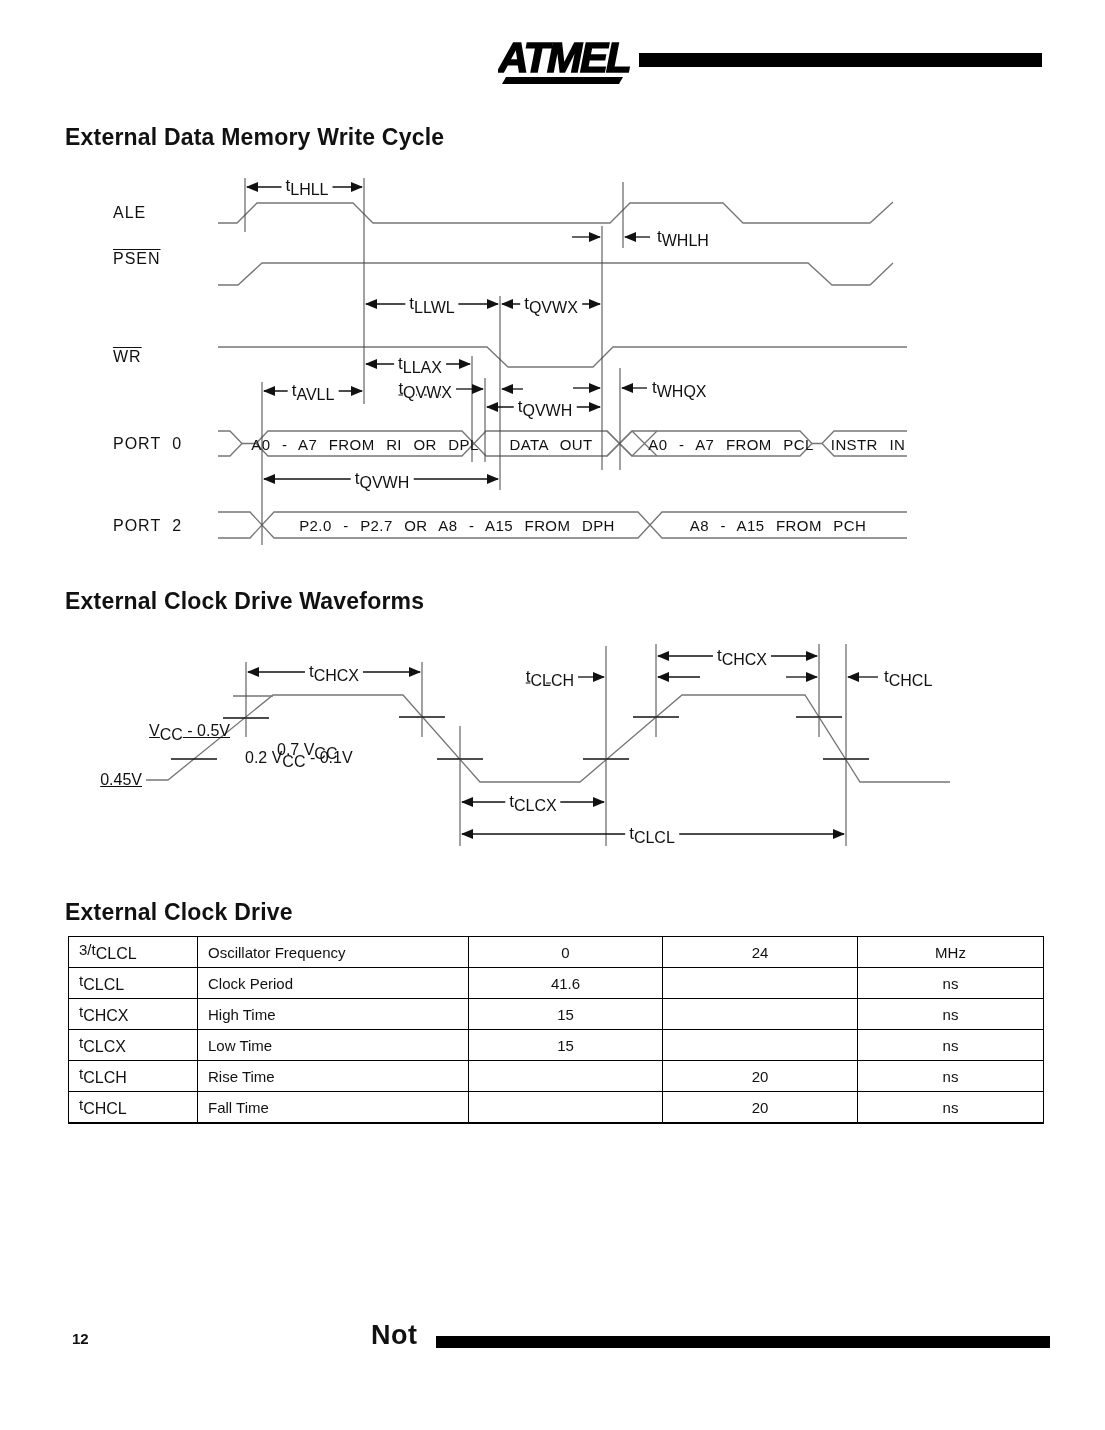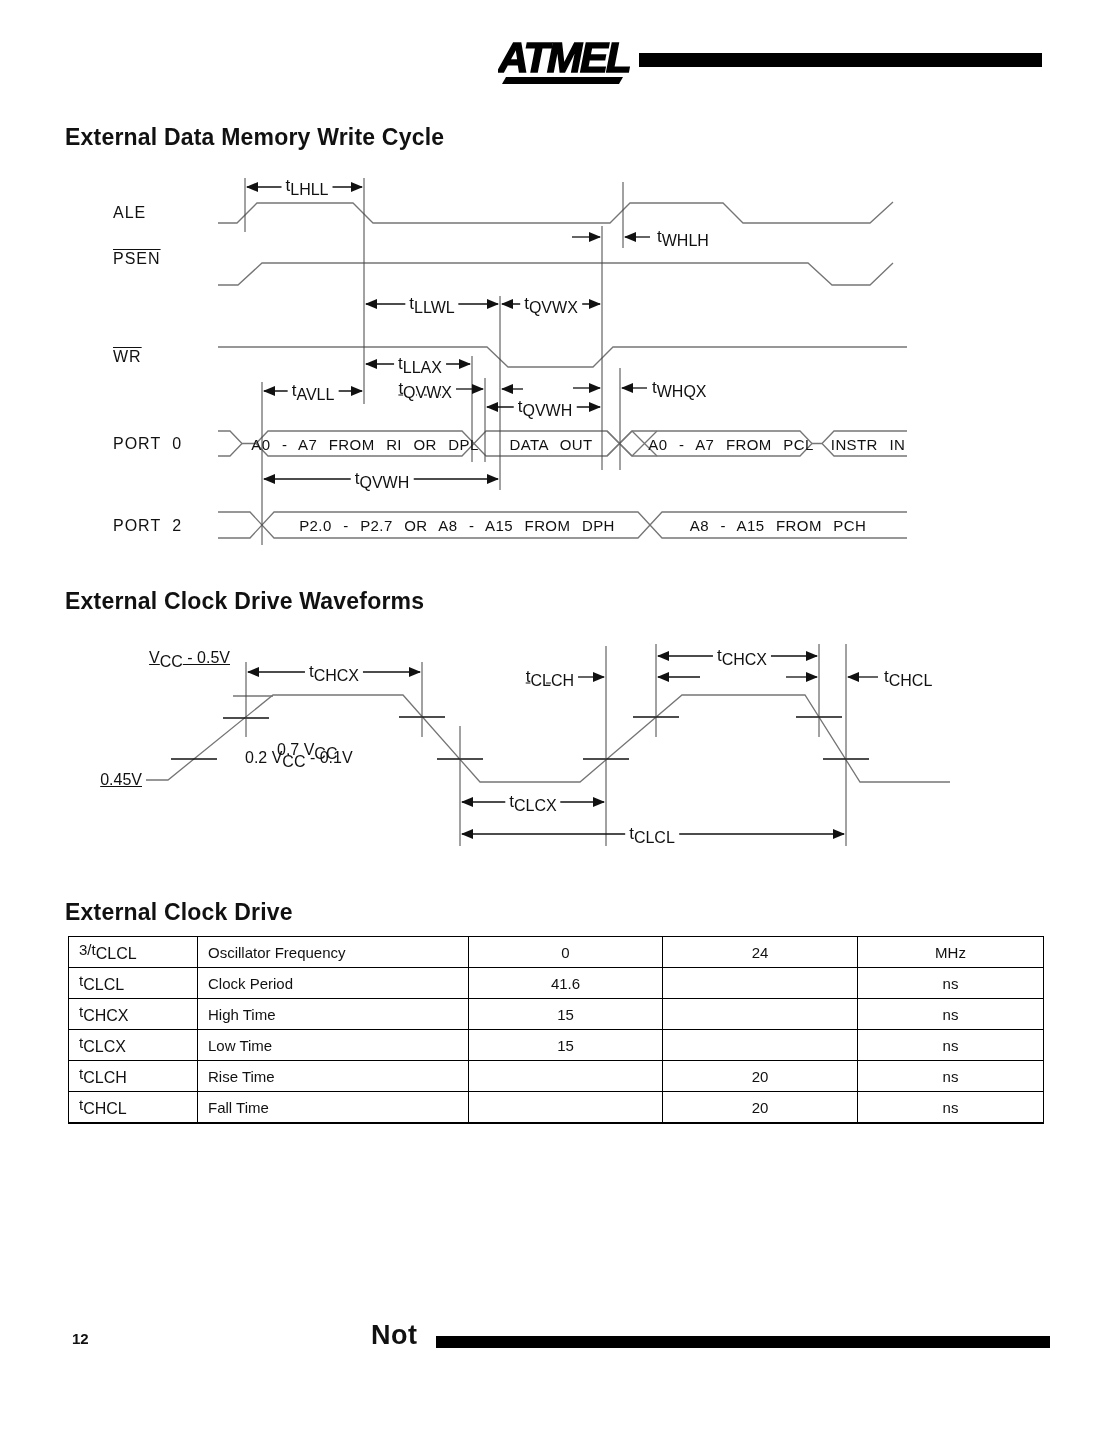--- a/index.html
+++ b/index.html
@@ -159,21 +159,21 @@
 <div class="tll" style="left:652px;top:389px;"><span>t</span><span class="sub">WHQX</span></div>
 <div class="tl" style="left:382px;top:480px;"><span>t</span><span class="sub">QVWH</span></div>
 
 <div class="bl" style="left:365px;top:444px;">A0 - A7 FROM RI OR DPL</div>
 <div class="bl" style="left:551px;top:444px;">DATA OUT</div>
 <div class="bl" style="left:731px;top:444px;">A0 - A7 FROM PCL</div>
 <div class="bl" style="left:868px;top:444px;">INSTR IN</div>
 <div class="bl" style="left:457px;top:525px;">P2.0 - P2.7 OR A8 - A15 FROM DPH</div>
 <div class="bl" style="left:778px;top:525px;">A8 - A15 FROM PCH</div>
 
-<div class="tlr lvl" style="left:230px;top:660px;"><span>V</span><span class="sub">CC</span><span> -  0.5V</span></div>
+<div class="tlr lvl" style="left:230px;top:733px;"><span>V</span><span class="sub">CC</span><span> -  0.5V</span></div>
 <div class="tll lvl" style="left:277px;top:752px;"><span>0.7 V</span><span class="sub">CC</span></div>
 <div class="tll lvl" style="left:245px;top:760px;"><span>0.2  V</span><span class="sub">CC</span><span> -  0.1V</span></div>
 <div class="tlr lvl" style="left:142px;top:780px;">0.45V</div>
 
 <div class="tl" style="left:334px;top:673px;"><span>t</span><span class="sub">CHCX</span></div>
 <div class="tlr" style="left:574px;top:678px;"><span>t</span><span class="sub">CLCH</span></div>
 <div class="tl" style="left:742px;top:657px;"><span>t</span><span class="sub">CHCX</span></div>
 <div class="tll" style="left:884px;top:678px;"><span>t</span><span class="sub">CHCL</span></div>
 <div class="tl" style="left:533px;top:803px;"><span>t</span><span class="sub">CLCX</span></div>
 <div class="tl" style="left:652px;top:835px;"><span>t</span><span class="sub">CLCL</span></div>

